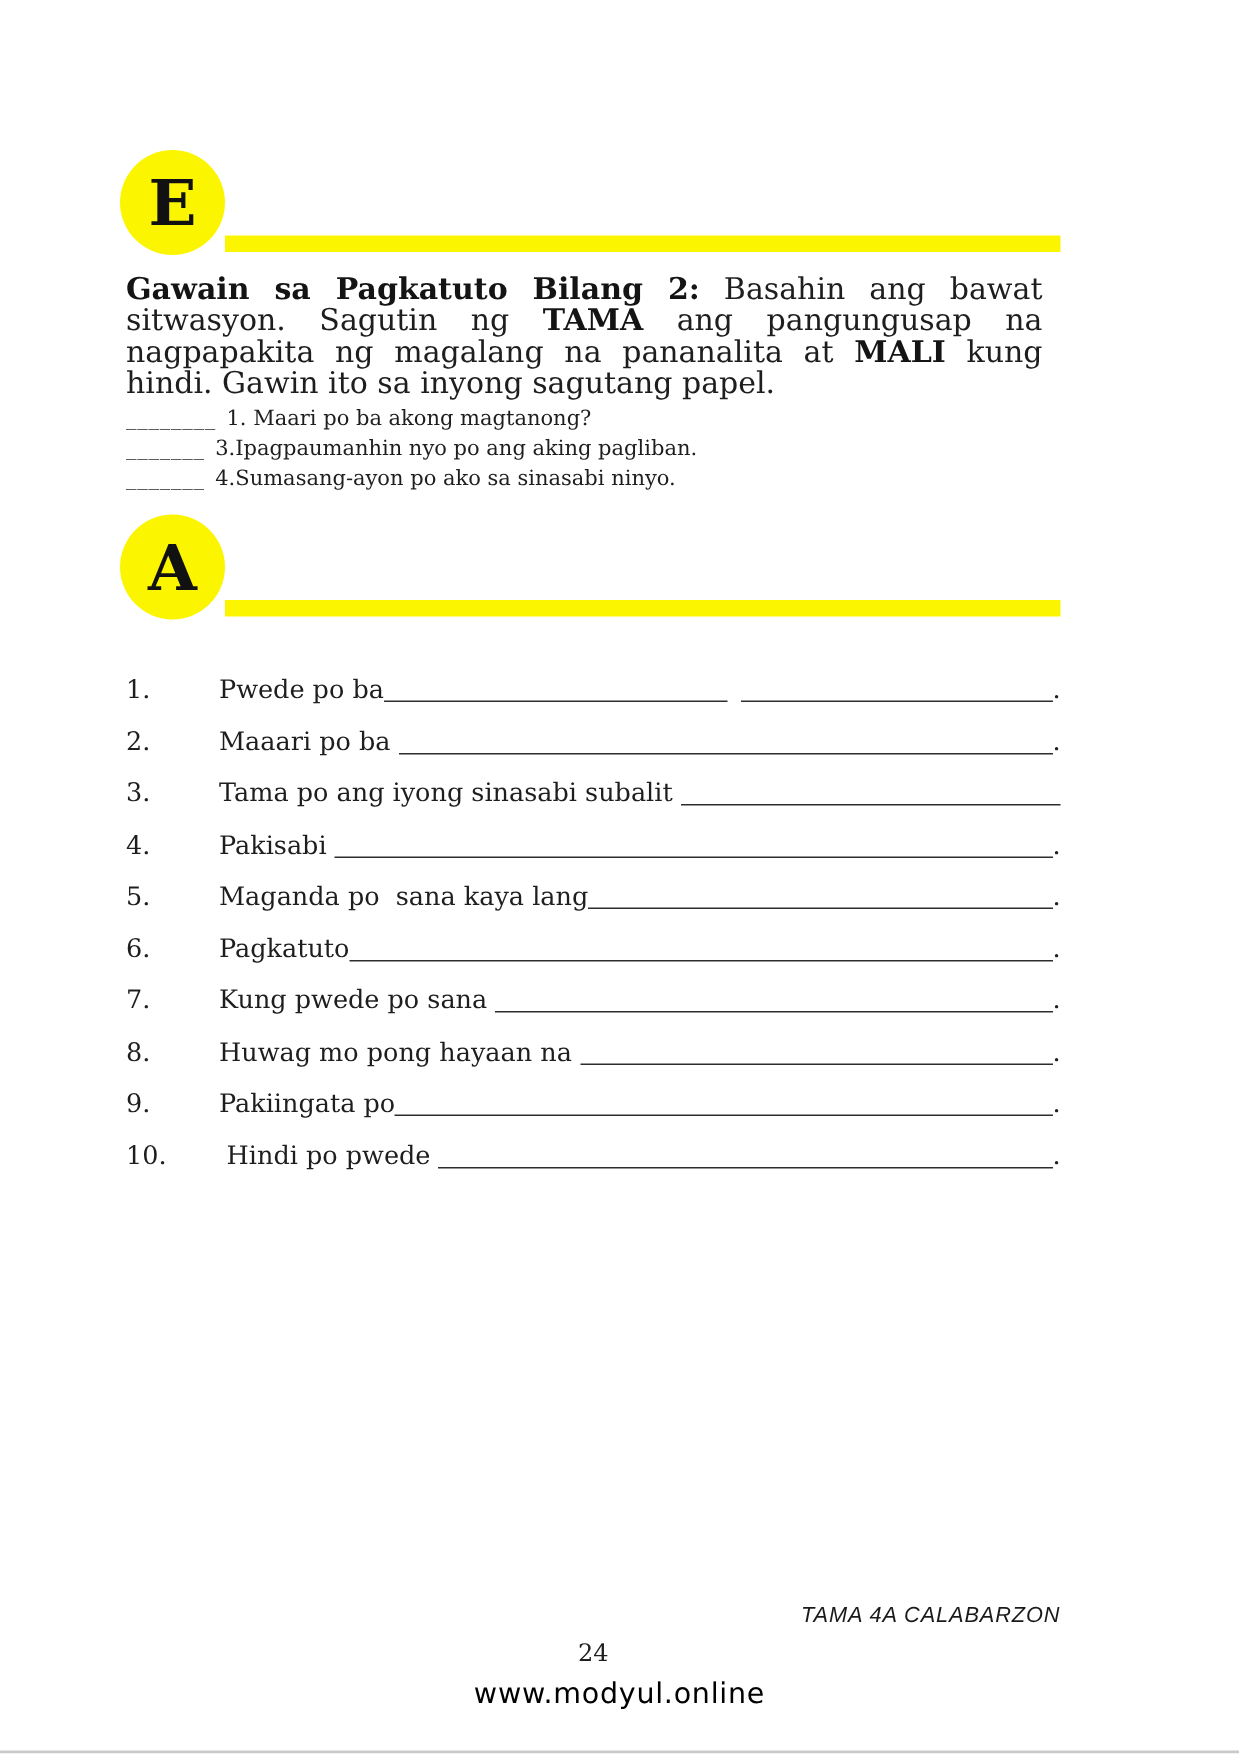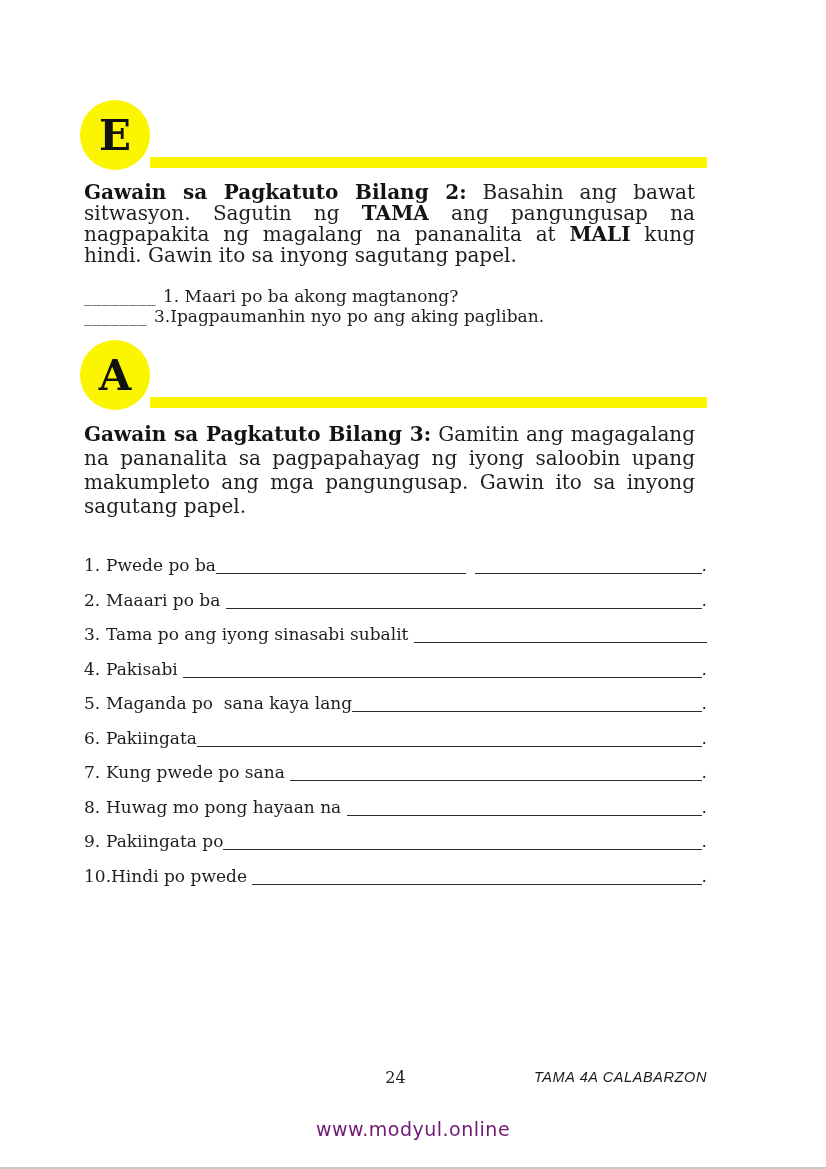--- a/index.html
+++ b/index.html
@@ -44,69 +44,69 @@
   }
   .para{
     margin:12px 12px 0 0;
     font-size:20px;
     text-align:justify;
   }
   .para-e{line-height:21px;}
   .para-a{line-height:24px;}
   .para b{font-weight:700;color:#141414;}
   
-  .sit-list{margin-top:20px;font-size:17px;}
+  .sit-list{margin-top:3px;font-size:14px;}
   .sit-row{line-height:20px;white-space:nowrap;}
   .lead-blank{letter-spacing:0.5px;color:#3a3a3a;}
   .sit-text{margin-left:7px;}
   
   .fill-list{margin-top:37px;font-size:17px;}
   .fill-row{
     display:flex;
     align-items:baseline;
     margin-bottom:16.5px;
     height:18px;
   }
   .fill-row .num{min-width:22px;flex:0 0 auto;}
-  .fill-row .label{flex:0 0 auto;white-space:pre;}
+  .fill-row .label{flex:0 0 auto;white-space:pre;margin-left:40px;}
   .fill-row .blank{
     flex:1 1 auto;
     border-bottom:1.4px solid #2d2d2d;
     transform:translateY(3px);
     height:1px;
   }
   .fill-row .blank.b1{flex:1.05 1 auto;margin-right:9px;}
   .fill-row .blank.b2{flex:0.95 1 auto;}
   .fill-row .end{flex:0 0 auto;}
   
   .footer-pagenum{
     position:absolute;
     left:84px;width:623px;
-    top:1068px;
+    top:1092px;
     text-align:center;
     font-size:16px;
   }
   .footer-right{
     position:absolute;
     right:119px;
     top:1069px;
     font-family:"Liberation Sans","DejaVu Sans",sans-serif;
     font-style:italic;
     font-size:14.5px;
     letter-spacing:0.6px;
     color:#1a1a1a;
   }
   .watermark{
     position:absolute;
     left:0;right:0;
     top:1118px;
     text-align:center;
     font-family:"DejaVu Sans","Liberation Sans",sans-serif;
     font-size:19px;
-    color:#701a75;
+    color:#000000;
     letter-spacing:0.5px;
   }
 </style>
 </head>
 <body>
 
 <div class="page">
   <div class="content">
 
     <div class="section-header hdr-e">
@@ -114,30 +114,30 @@
         <span>E</span>
       </div>
       <div class="rule"></div>
     </div>
 
     <p class="para para-e"><b>Gawain sa Pagkatuto Bilang 2:</b><span> Basahin ang bawat sitwasyon. Sagutin ng </span><b>TAMA</b><span> ang pangungusap na nagpapakita ng magalang na pananalita at </span><b>MALI</b><span> kung hindi. Gawin ito sa inyong sagutang papel.</span></p>
 
     <div class="sit-list">
         <div class="sit-row"><span class="lead-blank">________</span><span class="sit-text">1. Maari po ba akong magtanong?</span></div>
         <div class="sit-row"><span class="lead-blank">_______</span><span class="sit-text">3.Ipagpaumanhin nyo po ang aking pagliban.</span></div>
+        <div class="sit-row"><span class="lead-blank">_______</span><span class="sit-text">4.Sumasang-ayon po ako sa sinasabi ninyo.</span></div>
       </div>
 
     <div class="section-header hdr-a">
       <div class="badge">
         <span>A</span>
       </div>
       <div class="rule"></div>
     </div>
 
-    <p class="para para-a"><b>Gawain sa Pagkatuto Bilang 3:</b><span> Gamitin ang magagalang na pananalita sa pagpapahayag ng iyong saloobin upang makumpleto ang mga pangungusap. Gawin ito sa inyong sagutang papel.</span></p>
 
     <div class="fill-list">
         <div class="fill-row">
           <span class="num">1.</span>
           <span class="label">Pwede po ba</span>
           <span class="blank b1"></span>
           <span class="blank b2"></span>
           <span class="end">.</span>
         </div>
         <div class="fill-row">
@@ -158,21 +158,21 @@
           <span class="end">.</span>
         </div>
         <div class="fill-row">
           <span class="num">5.</span>
           <span class="label">Maganda po  sana kaya lang</span>
           <span class="blank"></span>
           <span class="end">.</span>
         </div>
         <div class="fill-row">
           <span class="num">6.</span>
-          <span class="label">Pakiingata</span>
+          <span class="label">Pagkatuto</span>
           <span class="blank"></span>
           <span class="end">.</span>
         </div>
         <div class="fill-row">
           <span class="num">7.</span>
           <span class="label">Kung pwede po sana </span>
           <span class="blank"></span>
           <span class="end">.</span>
         </div>
         <div class="fill-row">

